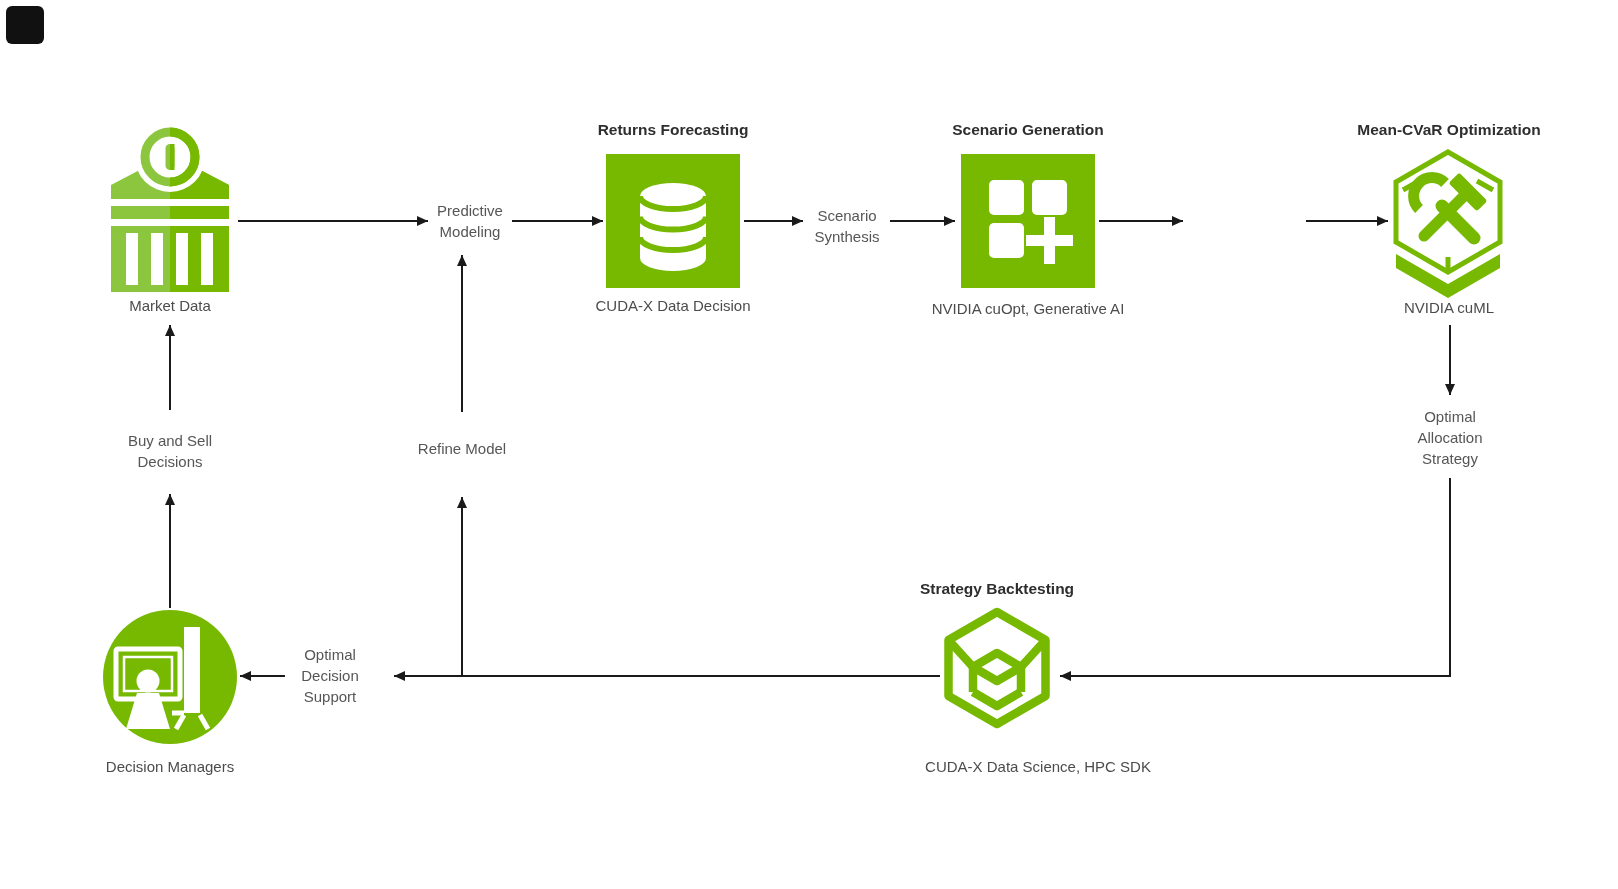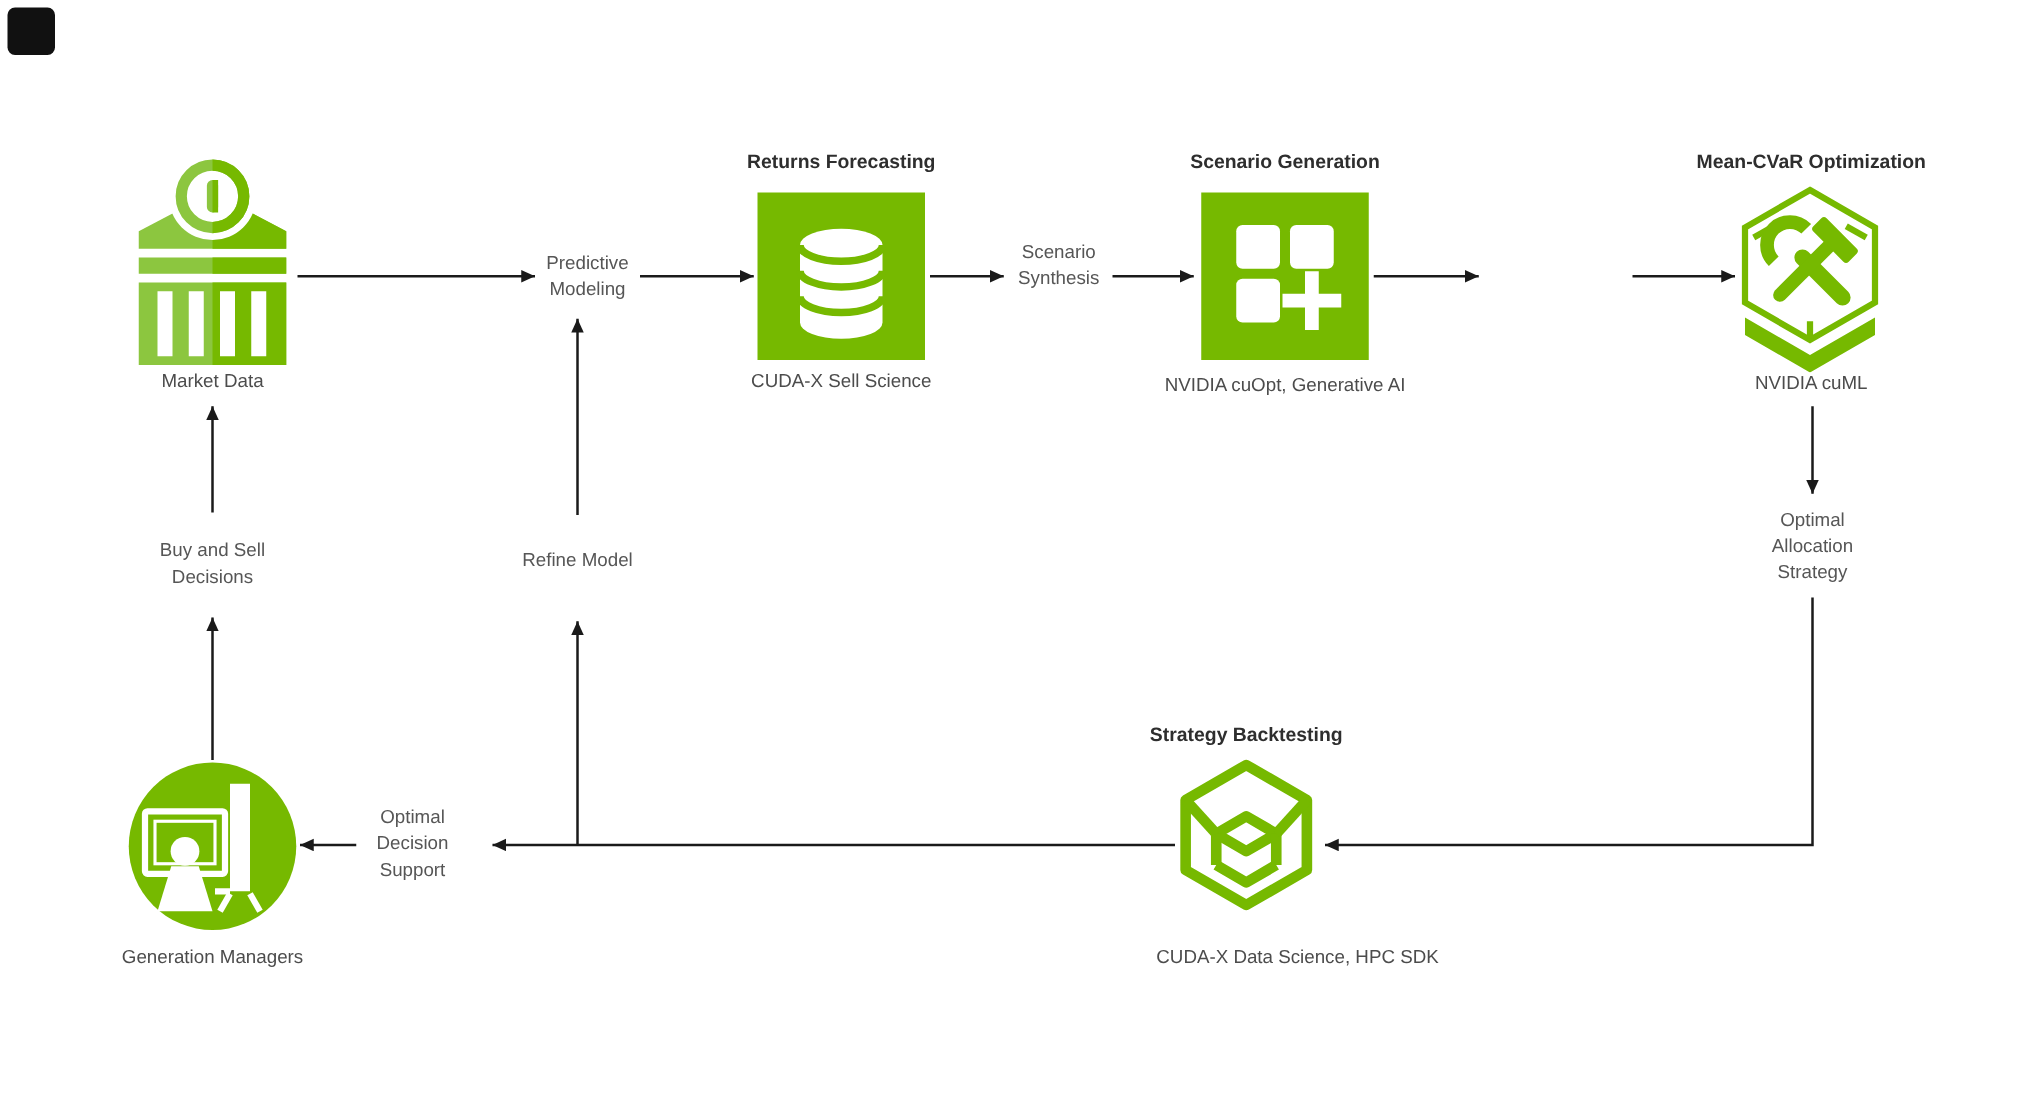--- a/index.html
+++ b/index.html
@@ -92,21 +92,21 @@
   <div class="green-square" style="left:606px;top:154px">
     <svg width="134" height="134" viewBox="0 0 134 134">
       <path d="M34,42 A33,13 0 0 1 100,42 L100,104 A33,13 0 0 1 34,104 Z" fill="#ffffff"></path>
       <g fill="none" stroke="#76B900" stroke-width="6">
         <path d="M34,42 A33,13 0 0 0 100,42"></path>
         <path d="M34,62.5 A33,13 0 0 0 100,62.5"></path>
         <path d="M34,83 A33,13 0 0 0 100,83"></path>
       </g>
     </svg>
   </div>
-  <div class="abs sub-label" style="left:673px;top:305px">CUDA-X Sell Science</div>
+  <div class="abs sub-label" style="left:673px;top:305px">CUDA-X Data Decision</div>
 
   <div class="abs stage-title" style="left:1028px;top:130px">Scenario Generation</div>
   <div class="green-square" style="left:961px;top:154px">
     <svg width="134" height="134" viewBox="0 0 134 134">
       <g fill="#ffffff">
         <rect x="28" y="26" width="35" height="35" rx="5"></rect>
         <rect x="71" y="26" width="35" height="35" rx="5"></rect>
         <rect x="28" y="69" width="35" height="35" rx="5"></rect>
         <rect x="65" y="81" width="47" height="11"></rect>
         <rect x="83" y="63" width="11" height="47"></rect>
@@ -155,25 +155,25 @@
     <g stroke="#ffffff" fill="none">
       <rect x="-54" y="-28" width="64" height="50" rx="2" stroke-width="5"></rect>
       <rect x="-46" y="-20" width="48" height="34" stroke-width="2.5"></rect>
       <line x1="2" y1="36" x2="14" y2="36" stroke-width="5"></line>
       <line x1="14" y1="38" x2="6" y2="52" stroke-width="5"></line>
       <line x1="30" y1="38" x2="38" y2="52" stroke-width="5"></line>
     </g>
     <circle cx="-22" cy="4" r="11.5" fill="#ffffff"></circle>
     <polygon points="-44,52 0,52 -11,16 -33,16" fill="#ffffff"></polygon>
   </svg>
-  <div class="abs sub-label" style="left:170px;top:766px">Generation Managers</div>
+  <div class="abs sub-label" style="left:170px;top:766px">Decision Managers</div>
 
   <div class="abs edge-label" style="left:470px;top:221px">Predictive
 Modeling</div>
-  <div class="abs edge-label" style="left:847px;top:212px">Scenario
+  <div class="abs edge-label" style="left:847px;top:226px">Scenario
 Synthesis</div>
   <div class="abs edge-label" style="left:1450px;top:437px">Optimal
 Allocation
 Strategy</div>
   <div class="abs edge-label" style="left:462px;top:448px">Refine Model</div>
   <div class="abs edge-label" style="left:170px;top:451px">Buy and Sell
 Decisions</div>
   <div class="abs edge-label" style="left:330px;top:675px">Optimal
 Decision
 Support</div>

